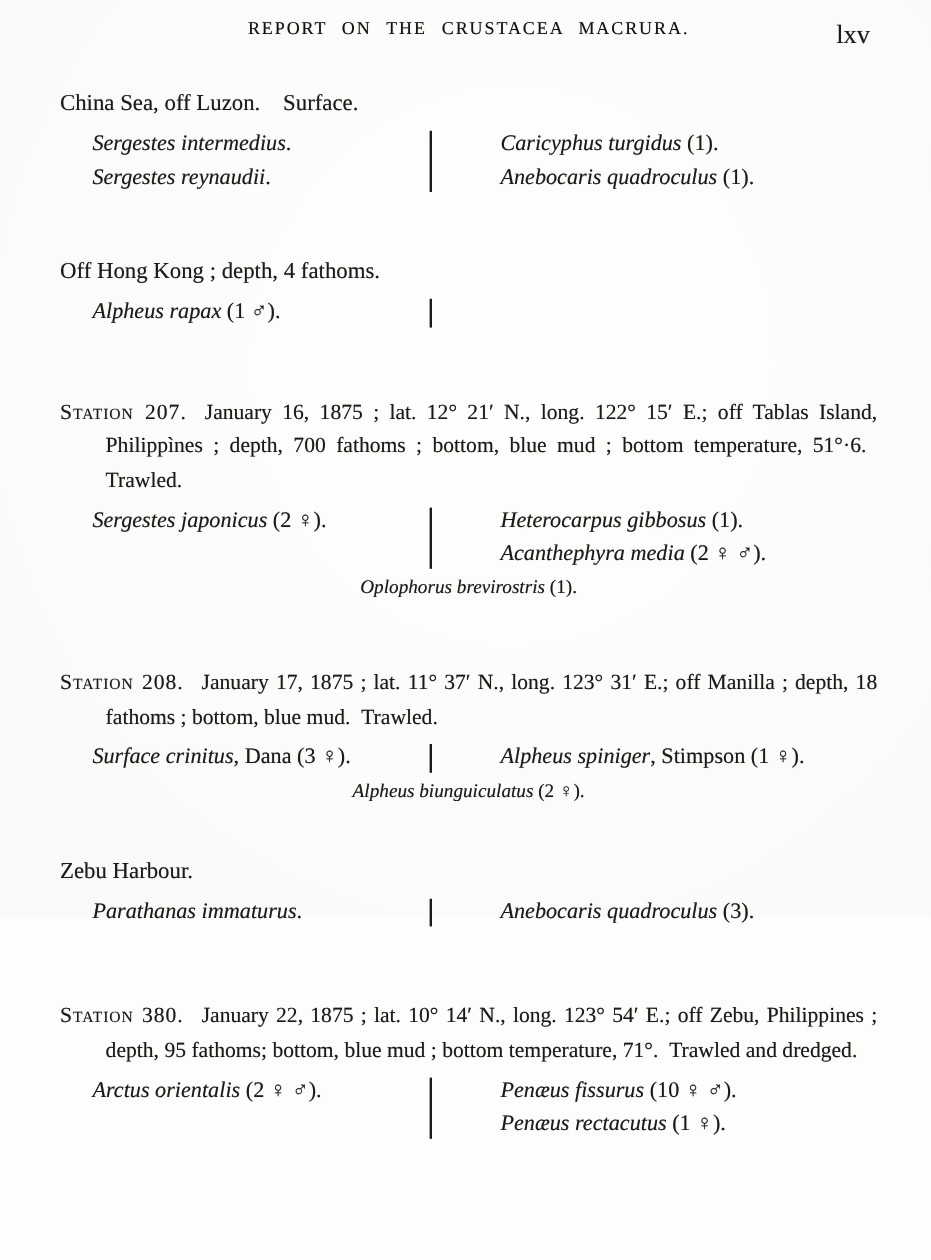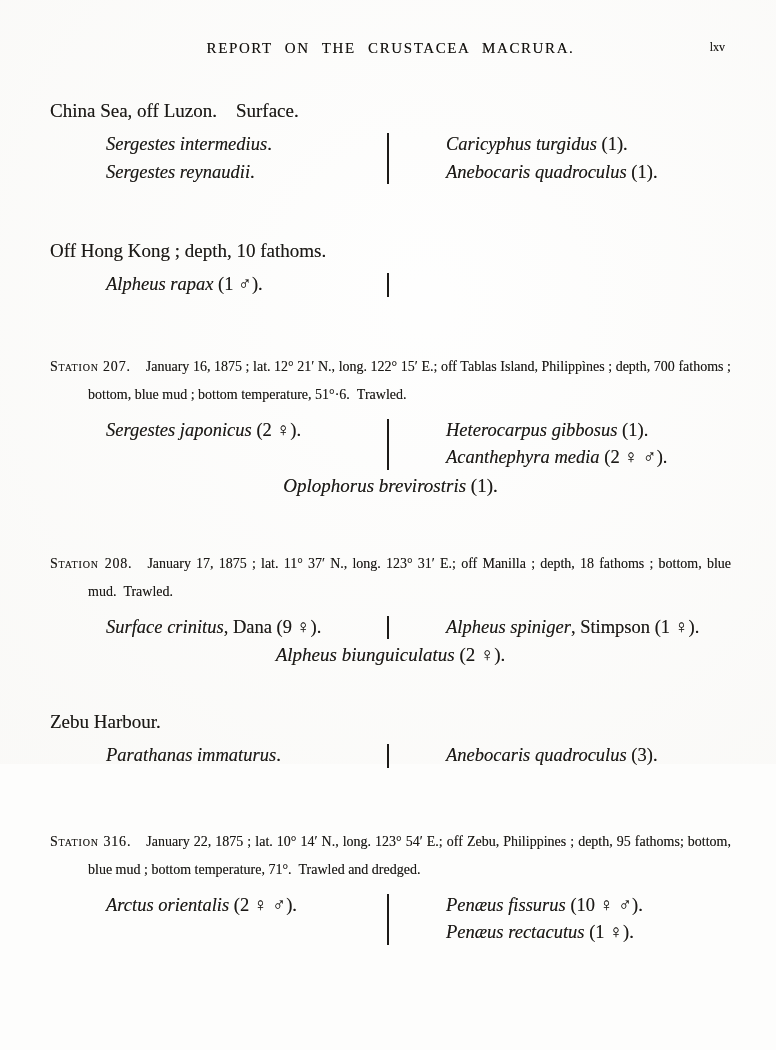--- a/index.html
+++ b/index.html
@@ -12,21 +12,21 @@
   }
   body {
     font-family: "Liberation Serif", "DejaVu Serif", serif;
     color: #1c1a17;
     text-shadow: 0 0 0.6px rgba(25, 22, 18, 0.5);
   }
   .page {
     position: relative;
     width: 776px;
     height: 764px;
-    padding: 40px 45px 0 50px;
+    padding: 16px 45px 0 50px;
     box-sizing: border-box;
     background:
       radial-gradient(ellipse at 55% 40%, rgba(255,255,255,0.6), rgba(240,238,233,0.25) 95%),
       #fdfdfc;
   }
   
   .running-head {
     position: relative;
     height: 24px;
   }
@@ -34,45 +34,45 @@
     text-align: center;
     font-size: 15px;
     letter-spacing: 1.6px;
     word-spacing: 7px;
     color: #14120f;
   }
   .running-head .pagenum {
     position: absolute;
     right: 6px;
     top: 0;
-    font-size: 12px;
+    font-size: 22px;
   }
   
   .section { margin: 0; }
   .heading {
     margin: 0;
     font-size: 19px;
     line-height: 26px;
   }
   .station-para {
     margin: 0;
-    font-size: 14px;
+    font-size: 18px;
     line-height: 28.5px;
     text-align: justify;
     padding-left: 38px;
     text-indent: -38px;
   }
   .station-label {
     font-variant: small-caps;
     letter-spacing: 0.8px;
     margin-right: 15px;
   }
   .species-block {
     display: flex;
-    margin-left: 56px;
+    margin-left: 27px;
     margin-right: 40px;
     margin-top: 7px;
   }
   .col { box-sizing: border-box; }
   .col-left { flex: 0 0 281px; }
   .col-right { flex: 1 1 auto; padding-left: 57px; }
   .divider {
     flex: 0 0 2px;
     background: #1d1b18;
     align-self: stretch;
@@ -81,21 +81,21 @@
   .species {
     margin: 0;
     font-size: 18.5px;
     line-height: 27.5px;
     white-space: nowrap;
   }
   .species .it { font-style: italic; }
   .species .ro { font-style: normal; }
   .species-center {
     margin: 0;
-    font-size: 19px;
+    font-size: 16px;
     line-height: 28px;
     text-align: center;
   }
   .species-center .it { font-style: italic; }
   .species-center .ro { font-style: normal; }
 </style>
 </head>
 <body>
 
 <div class="page">
@@ -112,21 +112,21 @@
             <p class="species"><span class="it">Sergestes reynaudii</span><span class="ro">.</span></p>
           </div>
           <div class="divider"></div>
           <div class="col col-right">
             <p class="species"><span class="it">Caricyphus turgidus</span><span class="ro"> (1).</span></p>
             <p class="species"><span class="it">Anebocaris quadroculus</span><span class="ro"> (1).</span></p>
           </div>
         </div>
       </div>
       <div class="section" style="margin-top: 52px;">
-        <p class="heading">Off Hong Kong ; depth, 10 fathoms.</p>
+        <p class="heading">Off Hong Kong ; depth, 4 fathoms.</p>
         <div class="species-block">
           <div class="col col-left">
             <p class="species"><span class="it">Alpheus rapax</span><span class="ro"> (1 ♂).</span></p>
           </div>
           <div class="divider"></div>
         </div>
       </div>
       <div class="section" style="margin-top: 54px;">
         <p class="station-para"><span class="station-label">Station 207.</span><span class="station-text">January 16, 1875 ; lat. 12° 21′ N., long. 122° 15′ E.; off Tablas Island, Philippìnes ; depth, 700 fathoms ; bottom, blue mud ; bottom temperature, 51°·6. Trawled.</span></p>
         <div class="species-block">
@@ -138,21 +138,21 @@
             <p class="species"><span class="it">Heterocarpus gibbosus</span><span class="ro"> (1).</span></p>
             <p class="species"><span class="it">Acanthephyra media</span><span class="ro"> (2 ♀ ♂).</span></p>
           </div>
         </div>
         <p class="species-center"><span class="it">Oplophorus brevirostris</span><span class="ro"> (1).</span></p>
       </div>
       <div class="section" style="margin-top: 50px;">
         <p class="station-para"><span class="station-label">Station 208.</span><span class="station-text">January 17, 1875 ; lat. 11° 37′ N., long. 123° 31′ E.; off Manilla ; depth, 18 fathoms ; bottom, blue mud. Trawled.</span></p>
         <div class="species-block">
           <div class="col col-left">
-            <p class="species"><span class="it">Surface crinitus</span><span class="ro">, Dana (9 ♀).</span></p>
+            <p class="species"><span class="it">Surface crinitus</span><span class="ro">, Dana (3 ♀).</span></p>
           </div>
           <div class="divider"></div>
           <div class="col col-right">
             <p class="species"><span class="it">Alpheus spiniger</span><span class="ro">, Stimpson (1 ♀).</span></p>
           </div>
         </div>
         <p class="species-center"><span class="it">Alpheus biunguiculatus</span><span class="ro"> (2 ♀).</span></p>
       </div>
       <div class="section" style="margin-top: 40px;">
         <p class="heading">Zebu Harbour.</p>
@@ -160,21 +160,21 @@
           <div class="col col-left">
             <p class="species"><span class="it">Parathanas immaturus</span><span class="ro">.</span></p>
           </div>
           <div class="divider"></div>
           <div class="col col-right">
             <p class="species"><span class="it">Anebocaris quadroculus</span><span class="ro"> (3).</span></p>
           </div>
         </div>
       </div>
       <div class="section" style="margin-top: 58px;">
-        <p class="station-para"><span class="station-label">Station 316.</span><span class="station-text">January 22, 1875 ; lat. 10° 14′ N., long. 123° 54′ E.; off Zebu, Philippines ; depth, 95 fathoms; bottom, blue mud ; bottom temperature, 71°. Trawled and dredged.</span></p>
+        <p class="station-para"><span class="station-label">Station 380.</span><span class="station-text">January 22, 1875 ; lat. 10° 14′ N., long. 123° 54′ E.; off Zebu, Philippines ; depth, 95 fathoms; bottom, blue mud ; bottom temperature, 71°. Trawled and dredged.</span></p>
         <div class="species-block">
           <div class="col col-left">
             <p class="species"><span class="it">Arctus orientalis</span><span class="ro"> (2 ♀ ♂).</span></p>
           </div>
           <div class="divider"></div>
           <div class="col col-right">
             <p class="species"><span class="it">Penæus fissurus</span><span class="ro"> (10 ♀ ♂).</span></p>
             <p class="species"><span class="it">Penæus rectacutus</span><span class="ro"> (1 ♀).</span></p>
           </div>
         </div>

